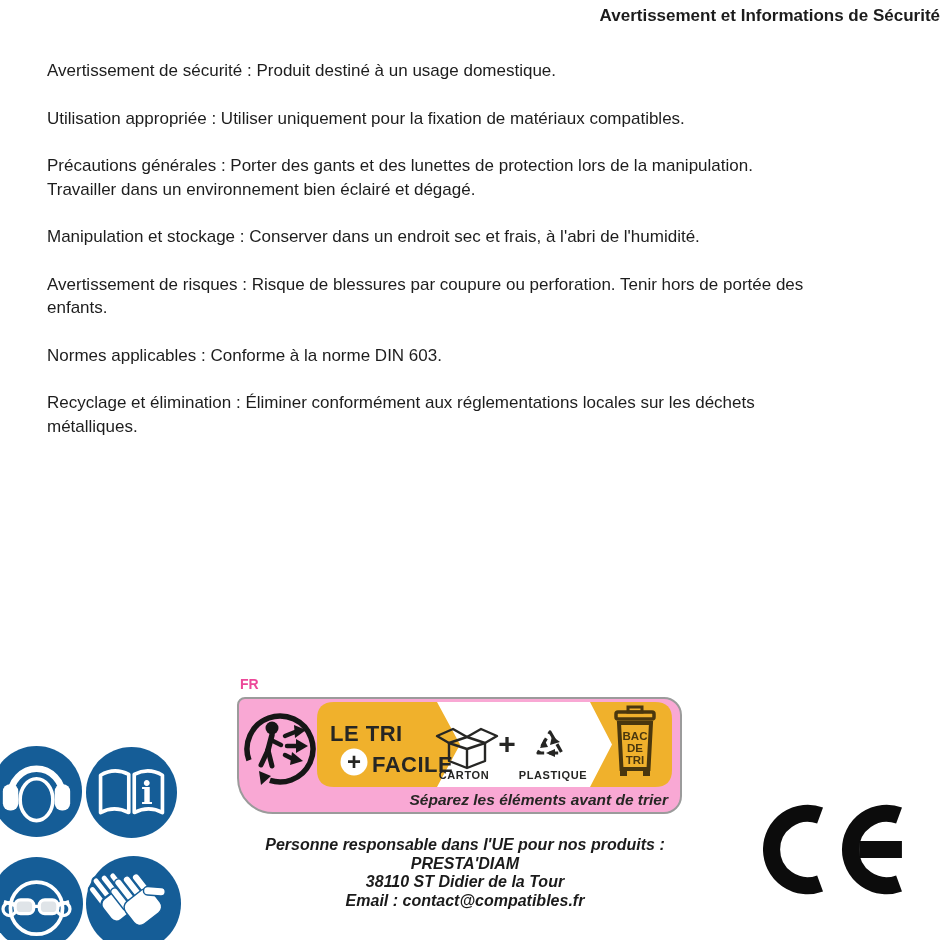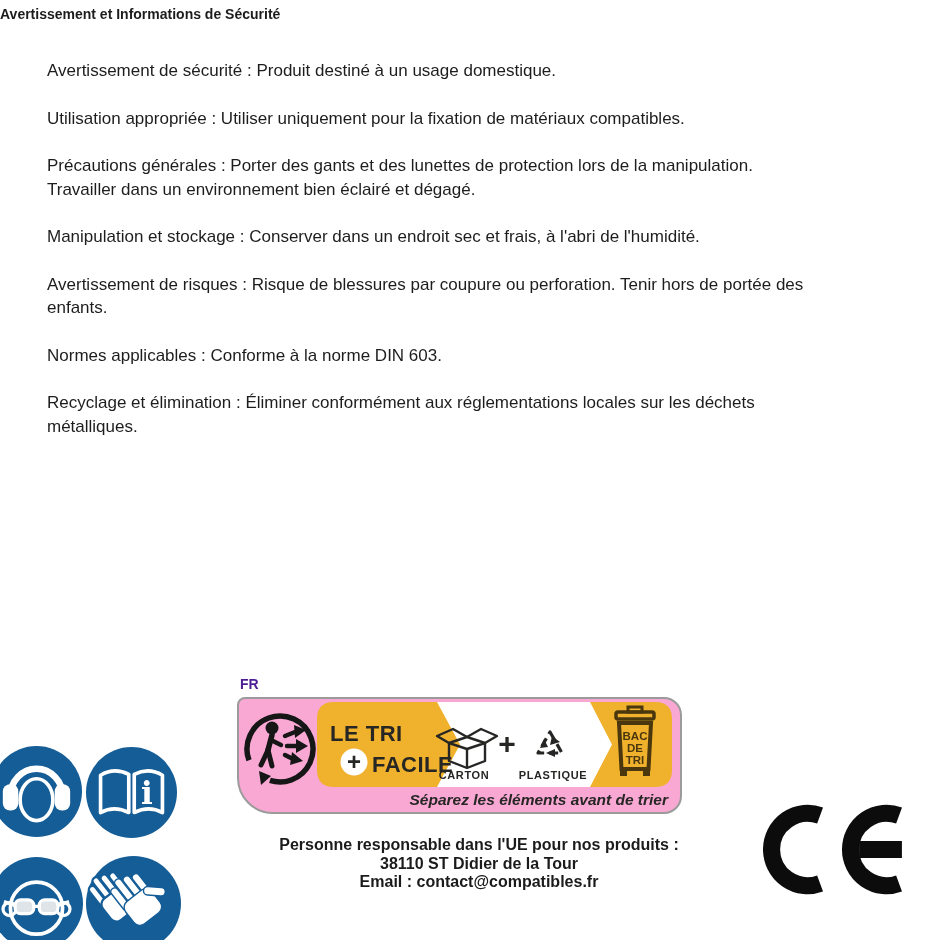--- a/index.html
+++ b/index.html
@@ -1,29 +1,29 @@
 <!DOCTYPE html>
 <html><head>
 <meta charset="utf-8">
 <style>
   html,body{margin:0;padding:0;background:#fff;}
   .stage{position:relative;width:940px;height:940px;overflow:hidden;background:#fff;
          font-family:"Liberation Sans", sans-serif;color:#1a1a1a;}
-  .doc-title{position:absolute;top:6px;left:0;width:940px;text-align:left;
-             font-size:14px;font-weight:bold;color:#1c1c1c;}
+  .doc-title{position:absolute;top:6px;left:0;width:940px;text-align:right;
+             font-size:17px;font-weight:bold;color:#1c1c1c;}
   .paras{position:absolute;left:47px;top:59px;width:895px;}
   .paras p{margin:0 0 24px 0;font-size:17px;line-height:23.5px;white-space:pre-line;color:#1d1d1d;}
   .mand-icon{position:absolute;}
   .infotri-box{position:absolute;left:237px;top:697px;width:445px;height:117px;
                background:#f9a8d4;border:2px solid #9b9b9b;box-sizing:border-box;
                border-radius:8px 18px 18px 36px;}
   .infotri-box svg{position:absolute;left:0;top:0;}
-  .fr-tag{position:absolute;left:240px;top:676px;font-size:14px;font-weight:bold;color:#4c1d95;}
-  .resp-block{position:absolute;left:244px;top:836px;width:470px;text-align:center;
-              font-size:16px;font-weight:bold;line-height:18.6px;color:#1b1b1b;}
+  .fr-tag{position:absolute;left:240px;top:676px;font-size:14px;font-weight:bold;color:#ec4899;}
+  .resp-block{position:absolute;left:230px;top:836px;width:470px;text-align:center;
+              font-size:16px;font-weight:bold;line-height:18.6px;color:#1b1b1b;font-style:italic;}
   .resp-block div{white-space:nowrap;}
   .ce-mark{position:absolute;left:763px;top:797px;}
 </style>
 </head>
 <body>
 
 <div class="stage">
 
   <div class="doc-title">Avertissement et Informations de Sécurité</div>
 
@@ -153,20 +153,21 @@
       <text x="396" y="41" text-anchor="middle" font-size="11.5" font-weight="bold" fill="#4a370e">BAC</text>
       <text x="396" y="53" text-anchor="middle" font-size="11.5" font-weight="bold" fill="#4a370e">DE</text>
       <text x="396" y="65" text-anchor="middle" font-size="11.5" font-weight="bold" fill="#4a370e">TRI</text>
 
       <text x="429" y="106" text-anchor="end" font-size="15.5" font-style="italic" font-weight="bold" fill="#262624">Séparez les éléments avant de trier</text>
     </svg>
   </div>
 
   <div class="resp-block">
     <div>Personne responsable dans l'UE pour nos produits :</div>
+    <div>PRESTA'DIAM</div>
     <div>38110 ST Didier de la Tour</div>
     <div>Email : contact@compatibles.fr</div>
   </div>
 
   <div class="ce-mark">
     <svg width="157" height="105" viewBox="0 0 165 110">
       <g stroke="#0c0c0c" stroke-width="18" fill="none">
         <path d="M60,19.3 A38,38 0 1 0 60,90.7"></path>
         <path d="M143,19.3 A38,38 0 1 0 143,90.7"></path>
         <path d="M101,55 H146"></path>

